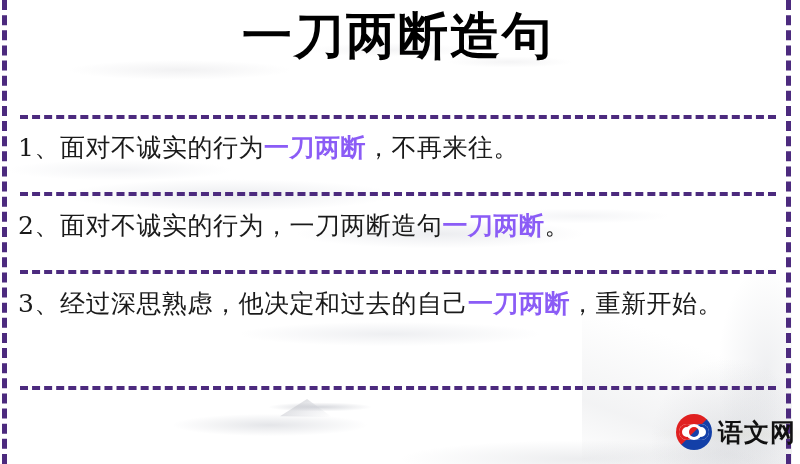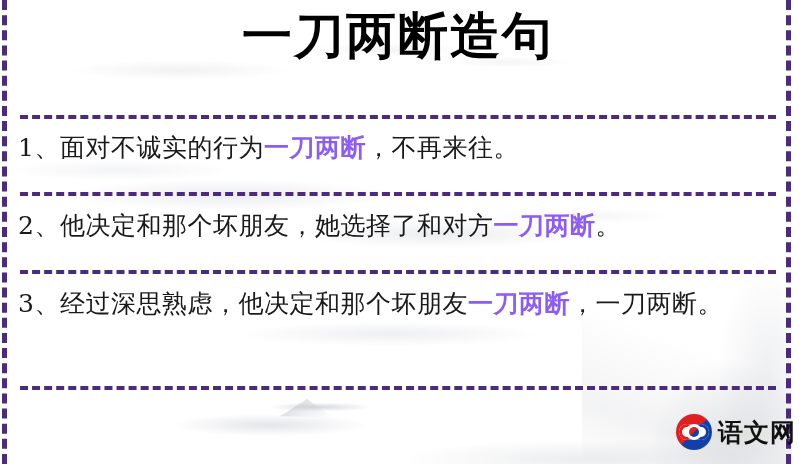--- a/index.html
+++ b/index.html
@@ -216,25 +216,25 @@
   <div class="h-sep" style="top:270px;"></div>
   <div class="h-sep" style="top:386px;"></div>
 
   <div class="title">一刀两断造句</div>
 
   <div class="sentence" id="s1">
     <span>1、</span><span>面对不诚实的行为</span><span class="hl">一刀两断</span><span>，不再来往。</span>
   </div>
 
   <div class="sentence" id="s2">
-    <span>2、</span><span>他决定和那个坏朋友，她选择了和对方</span><span class="hl">一刀两断</span><span>。</span>
+    <span>2、</span><span>面对不诚实的行为，一刀两断造句</span><span class="hl">一刀两断</span><span>。</span>
   </div>
 
   <div class="sentence" id="s3">
-    <span>3、</span><span>经过深思熟虑，他决定和那个坏朋友</span><span class="hl">一刀两断</span><span>，一刀两断。</span>
+    <span>3、</span><span>经过深思熟虑，他决定和过去的自己</span><span class="hl">一刀两断</span><span>，重新开始。</span>
   </div>
 
   <div class="logo">
     <div class="logo-mark">
       <div class="logo-core">
           <span></span>
         </div>
     </div>
     <div class="logo-text">语文网</div>
   </div>

